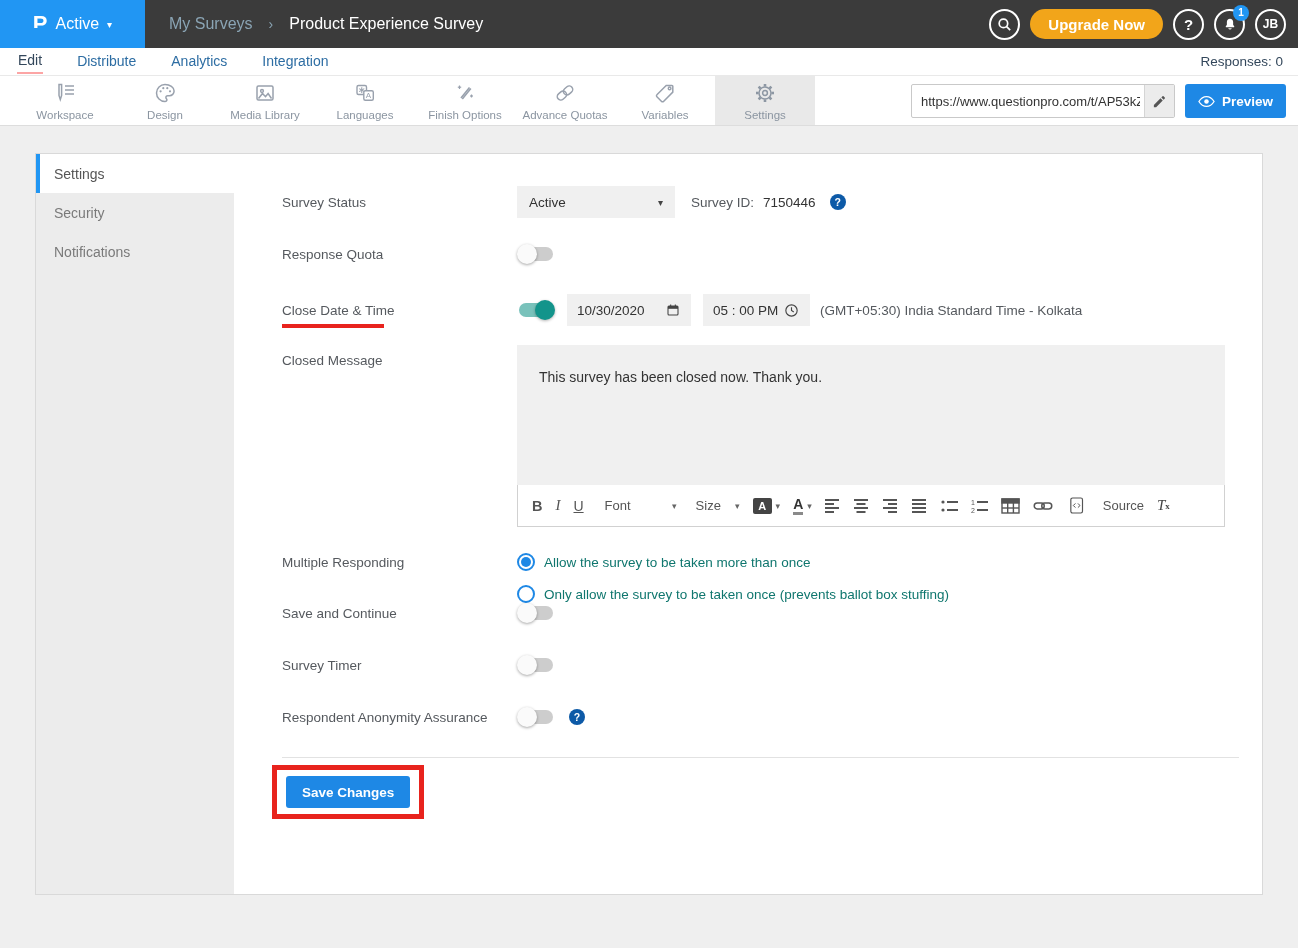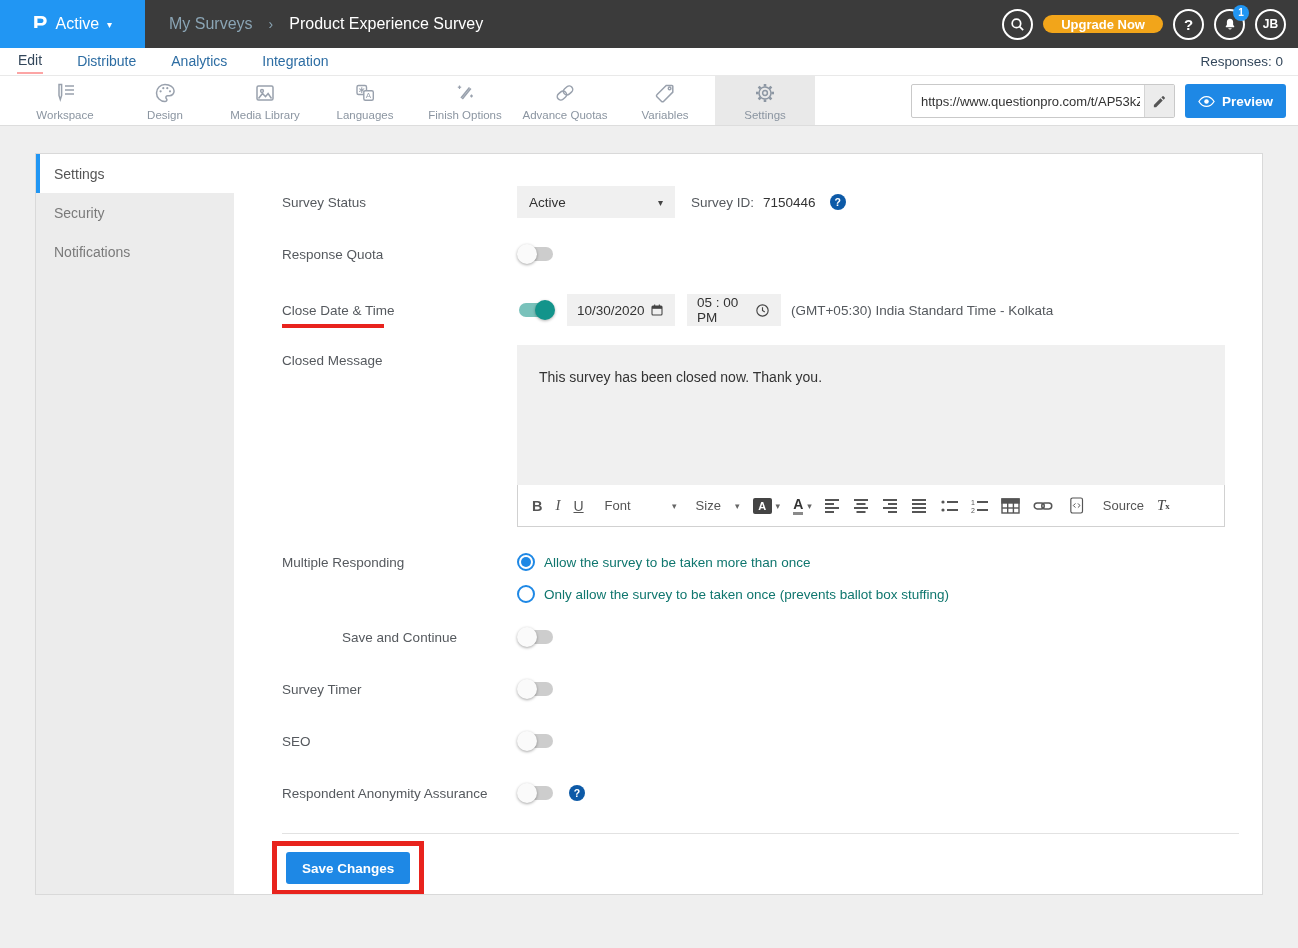--- a/index.html
+++ b/index.html
@@ -12,21 +12,21 @@
   .qp-logo { color:#fff; font-size:22px; font-weight:bold; position:relative; line-height:1; }
   .qp-logo::after { content:""; position:absolute; left:1px; bottom:3px; width:4px; height:4px; background:#2196f3; }
   .logo-block .appname { color:#fff; font-size:16px; }
   .caret { font-size:10px; color:#fff; }
   .breadcrumb { display:flex; align-items:center; gap:16px; margin-left:24px; font-size:16px; }
   .bc-parent { color:#8aa4b4; cursor:pointer; }
   .bc-sep { color:#8aa4b4; font-size:14px; }
   .bc-current { color:#fff; }
   .topbar-right { margin-left:auto; display:flex; align-items:center; gap:10px; padding-right:12px; }
   .circle-btn { width:31px; height:31px; border:2px solid #fff; border-radius:50%; display:flex; align-items:center; justify-content:center; color:#fff; font-size:15px; font-weight:bold; cursor:pointer; position:relative; flex:none; }
-  .upgrade-btn { height:18px; border-radius:15px; background:#f2a51a; color:#fff; font-size:13px; font-weight:bold; border:none; padding:0 18px; cursor:pointer; }
+  .upgrade-btn { height:30px; border-radius:15px; background:#f2a51a; color:#fff; font-size:15px; font-weight:bold; border:none; padding:0 18px; cursor:pointer; }
   .badge { position:absolute; top:-6px; right:-6px; min-width:16px; height:16px; border-radius:8px; background:#2196f3; color:#fff; font-size:10px; font-weight:bold; display:flex; align-items:center; justify-content:center; }
 
   
   .tabrow { height:28px; background:#fff; display:flex; align-items:center; padding:0 15px 0 17px; border-bottom:1px solid #e9e9e9; }
   .tab { font-size:14px; color:#2d6da3; margin-right:33px; cursor:pointer; padding:3px 1px 4px; }
   .tab.active { color:#33475b; border-bottom:2px solid #fca5a5; }
   .responses { margin-left:auto; font-size:13.5px; color:#33475b; }
 
   
   .icon-toolbar { height:50px; background:#fff; border-bottom:1px solid #ddd; display:flex; align-items:stretch; }
@@ -51,22 +51,22 @@
   .content { flex:1; padding-left:48px; overflow:hidden; }
   .frow { display:flex; align-items:center; }
   .frow.top { align-items:flex-start; }
   .flabel { width:235px; flex:none; font-size:13.5px; color:#55595e; position:relative; }
   .red-underline { position:absolute; left:0; top:21px; width:102px; height:4px; background:#e8231d; }
   .fctrl { display:flex; align-items:center; }
 
   .gbox { background:#f0f0f0; height:32px; display:flex; align-items:center; font-size:13.5px; color:#333; }
   .dropdown { width:158px; padding:0 12px; justify-content:space-between; cursor:pointer; }
   .dd-caret { color:#444; font-size:10px; }
-  .datebox { width:108px; margin-left:12px; padding:0 10px; justify-content:space-between; cursor:pointer; }
-  .timebox { width:94px; margin-left:12px; padding:0 10px; justify-content:space-between; cursor:pointer; }
+  .datebox { width:124px; margin-left:12px; padding:0 10px; justify-content:space-between; cursor:pointer; }
+  .timebox { width:107px; margin-left:12px; padding:0 10px; justify-content:space-between; cursor:pointer; }
   .tz { margin-left:10px; font-size:13.5px; color:#55595e; }
 
   .sid-label { margin-left:16px; font-size:13.5px; color:#55595e; }
   .sid-val { margin-left:9px; font-size:13.5px; color:#333; }
   .qhelp { width:16px; height:16px; border-radius:50%; background:#0d5aa7; color:#fff; font-size:10.5px; font-weight:bold; display:flex; align-items:center; justify-content:center; margin-left:14px; cursor:pointer; flex:none; }
 
   .toggle { position:relative; width:38px; height:20px; flex:none; cursor:pointer; }
   .toggle-track { position:absolute; left:2px; top:3px; width:34px; height:14px; border-radius:7px; background:#cdcdcd; }
   .toggle-thumb { position:absolute; left:0; top:0; width:20px; height:20px; border-radius:50%; background:#fafafa; box-shadow:0 1px 3px rgba(0,0,0,.35); }
   .toggle.on .toggle-track { background:#79c2bb; }
@@ -469,43 +469,36 @@
             <span class="radio sel"></span>
             <span class="radio-text">Allow the survey to be taken more than once</span>
           </div>
           <div class="radio-opt">
             <span class="radio"></span>
             <span class="radio-text">Only allow the survey to be taken once (prevents ballot box stuffing)</span>
           </div>
         </div>
       </div>
 
-      <div class="frow" style="margin-top:24px;text-align:center;">
+      <div class="frow" style="">
         <span class="flabel">Save and Continue</span>
         <div class="toggle">
             <span class="toggle-track"></span>
             <span class="toggle-thumb"></span>
           </div>
       </div>
 
       <div class="frow" style="margin-top:32px;">
         <span class="flabel">Survey Timer</span>
         <div class="toggle">
             <span class="toggle-track"></span>
             <span class="toggle-thumb"></span>
           </div>
       </div>
 
-      <div class="frow" style="margin-top:32px;">
-        <span class="flabel">SEO</span>
-        <div class="toggle">
-            <span class="toggle-track"></span>
-            <span class="toggle-thumb"></span>
-          </div>
-      </div>
 
       <div class="frow" style="margin-top:32px;">
         <span class="flabel">Respondent Anonymity Assurance</span>
         <div class="toggle">
             <span class="toggle-track"></span>
             <span class="toggle-thumb"></span>
           </div>
         <span class="qhelp">?</span>
       </div>
 

